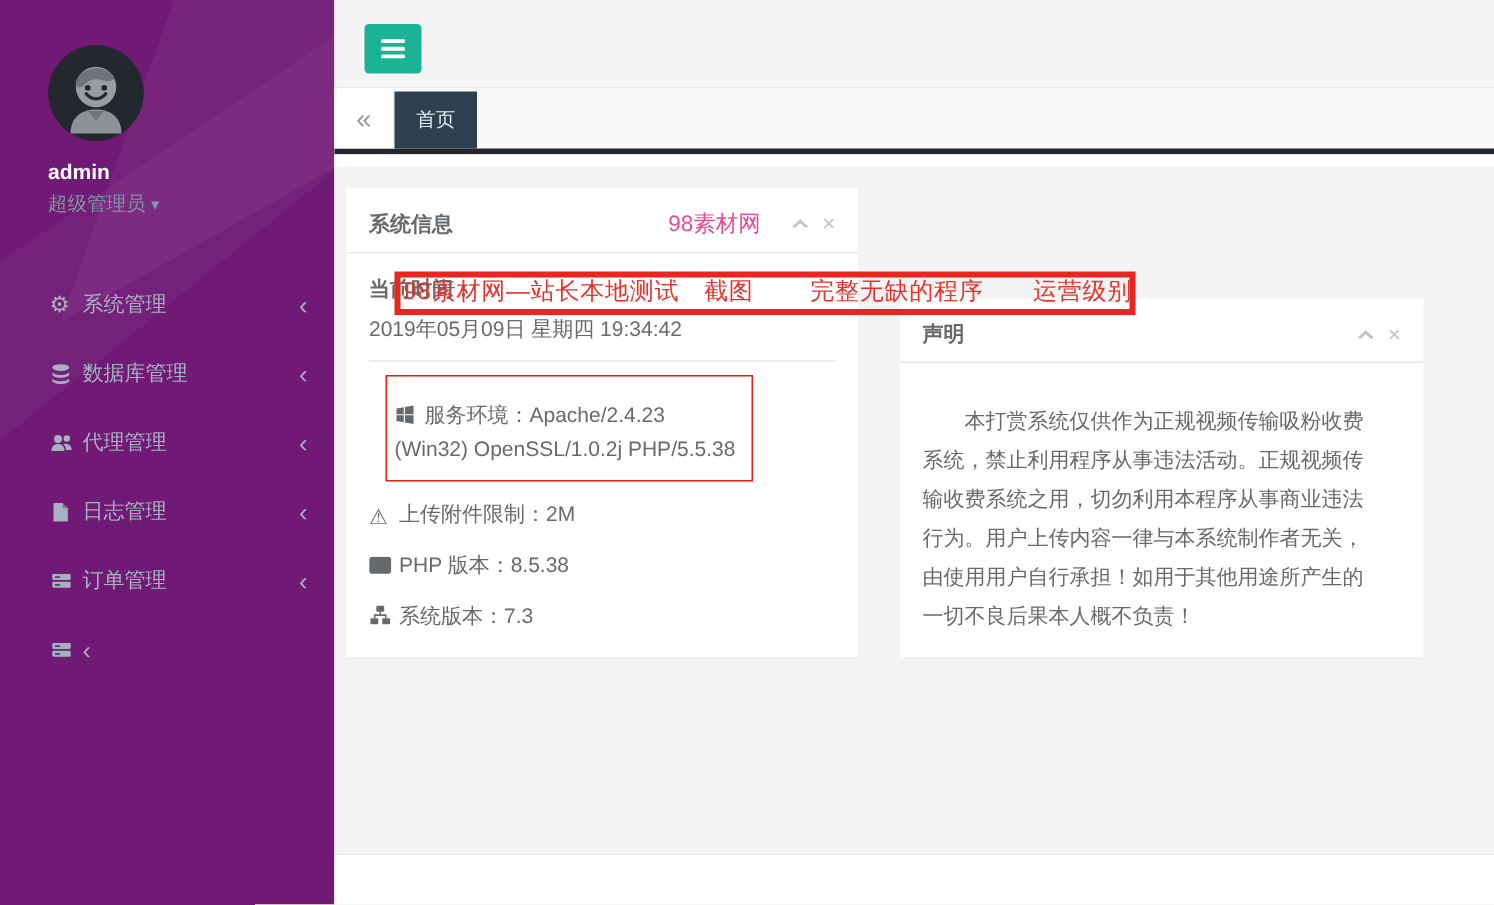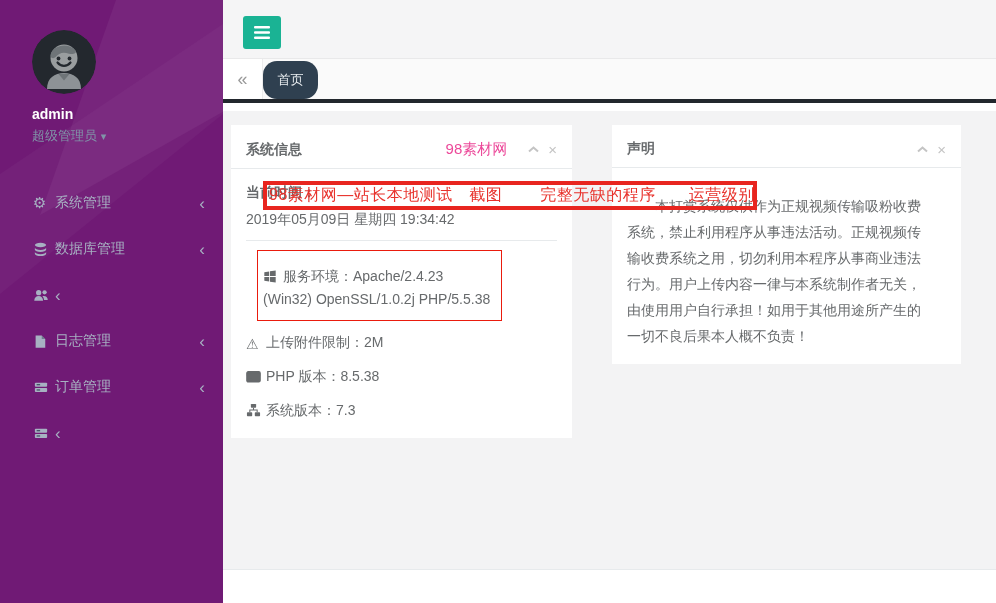--- a/index.html
+++ b/index.html
@@ -37,26 +37,26 @@
     border:none; border-radius:3px; cursor:pointer; display:inline-flex;
     align-items:center; justify-content:center; }
   .menu-toggle svg { fill:#fff; }
   .tabrow { height:44px; background:#fafafa; border-bottom:4px solid #22272d;
     display:flex; align-items:stretch; }
   .tab-back { width:40px; background:#fff; border-right:1px solid #ececec;
     display:flex; align-items:center; justify-content:center; color:#999;
     font-size:18px; cursor:pointer; }
   .tab-active { margin-top:2px; width:55px; background:#2f4050; color:#e9edf0;
     font-size:13px; display:flex; align-items:center; justify-content:center;
-    cursor:pointer;border-radius:14px; }
+    cursor:pointer; }
 
   
   .content { position:relative; height:466px; background:#f3f3f4;
     border-top:8px solid #fff; padding:14px 0 0 8px; }
-  .panels { display:flex; gap:40px; align-items:flex-start; }
+  .panels { display:flex; gap:28px; align-items:flex-end; }
   .ibox { background:#fff; }
   .ibox-title { display:flex; align-items:center; padding:15px 15px 9px 15px;
     border-bottom:1px solid #e7eaec; }
   .ibox-title h5 { font-size:14px; color:#676a6c; font-weight:bold; flex:1 1 auto; }
   .wm-red { color:#ec4899; font-size:15px; margin-right:12px; }
   .tool { color:#c4c4c4; margin-left:9px; cursor:pointer; font-size:13px;
     line-height:1; display:inline-flex; }
   .tool svg { stroke:#c4c4c4; }
   .ibox-content { padding:15px; color:#676a6c; font-size:14px; }
   .panel-sys { width:341px; }
@@ -125,20 +125,21 @@
     </div>
     <div class="nav-item">
       <span class="nav-icon">
         <svg width="16" height="15" viewBox="0 0 16 16">
             <circle cx="5.5" cy="5" r="2.8"></circle>
             <circle cx="11.8" cy="4.6" r="2.3"></circle>
             <path d="M.8 13.5c0-3.3 2.1-5 4.7-5s4.7 1.7 4.7 5z"></path>
             <path d="M11 8.4c2.3 0 4.2 1.5 4.2 4.4h-4c-.1-1.9-.8-3.3-1.8-4 .4-.3 1-.4 1.6-.4z"></path>
           </svg>
       </span>
+      <span class="nav-label">代理管理</span>
       <span class="nav-arrow">‹</span>
     </div>
     <div class="nav-item">
       <span class="nav-icon">
         <svg width="14" height="15" viewBox="0 0 16 16">
             <path d="M3 1h7l4 4v10H3z"></path>
             <path d="M10 1l4 4h-4z" fill="#2f4050" opacity="0.45"></path>
           </svg>
       </span>
       <span class="nav-label">日志管理</span>

